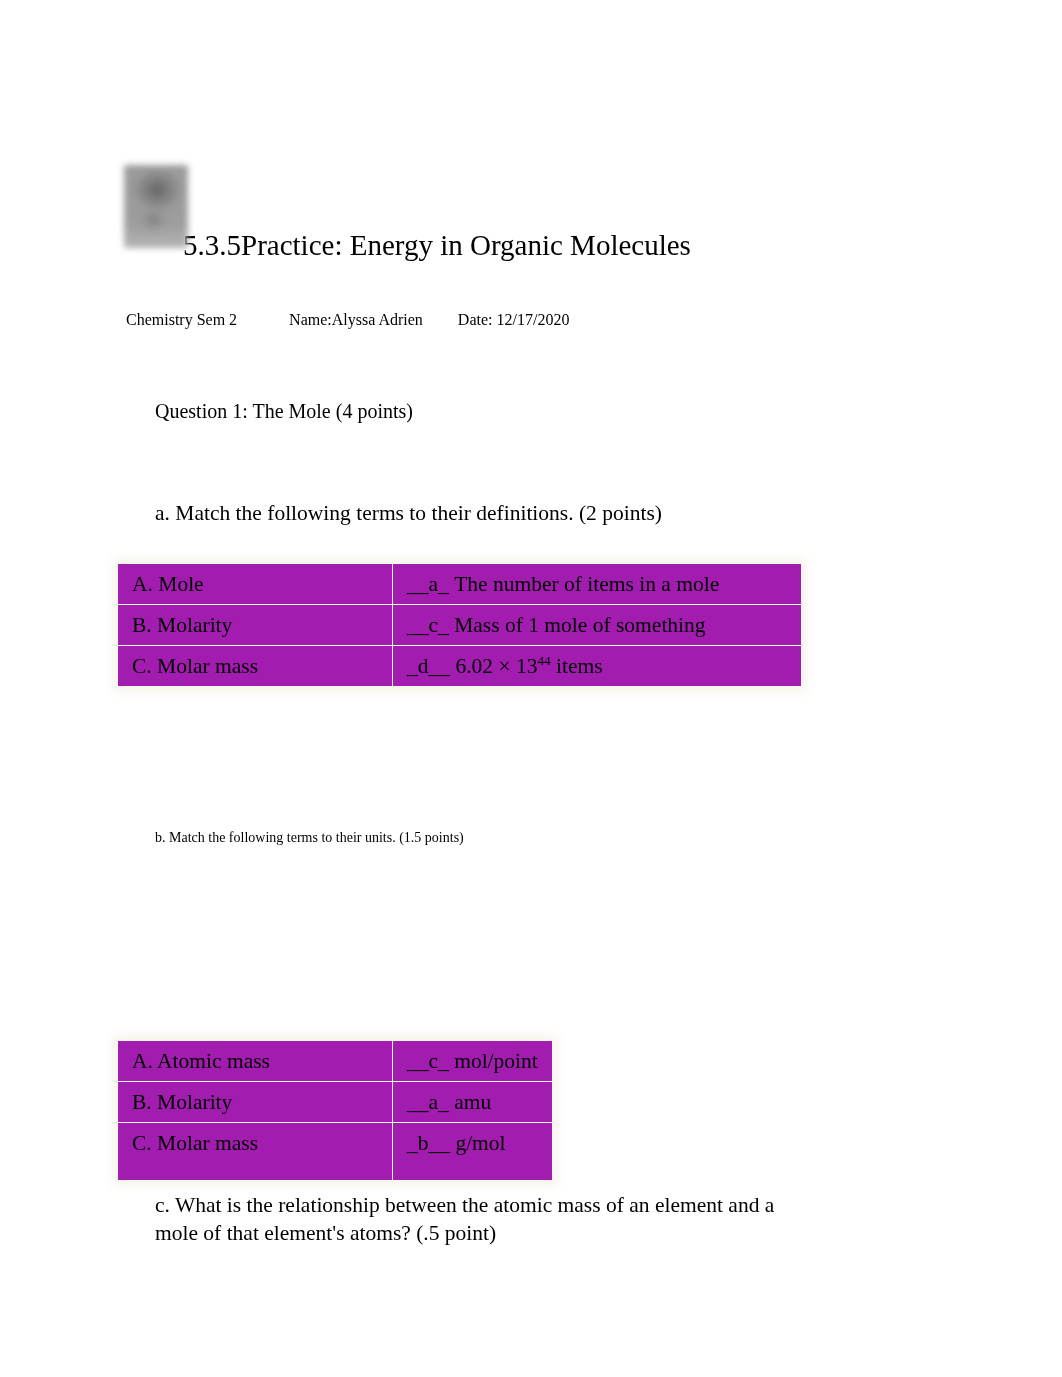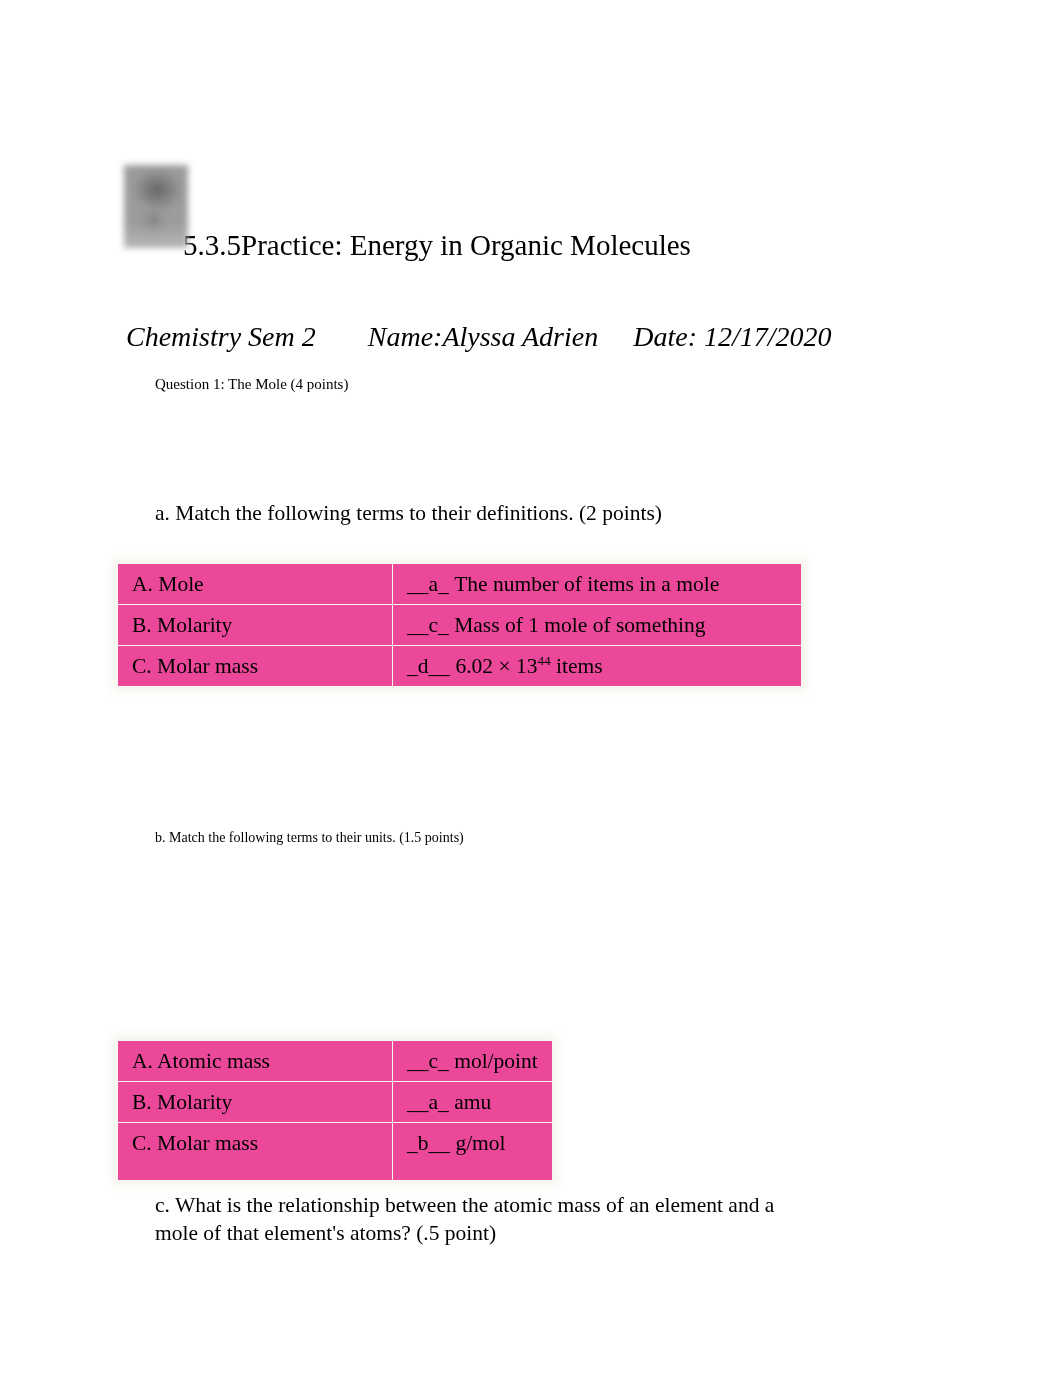--- a/index.html
+++ b/index.html
@@ -50,34 +50,33 @@
     font-size: 29px;
     line-height: 1;
     white-space: nowrap;
     padding-bottom: 2px;
     margin-left: -5px;
   }
 
   .meta-row {
     position: absolute;
     left: 126px;
-    top: 321px;
-    font-size: 28px;
+    top: 311px;
+    font-size: 16px;
     white-space: pre;
-    font-style: italic;
   }
   .meta-gap-1 { display: inline-block; width: 52px; }
   .meta-gap-2 { display: inline-block; width: 35px; }
 
   
   .q-heading {
     position: absolute;
     left: 155px;
-    top: 376px;
-    font-size: 15px;
+    top: 400px;
+    font-size: 20px;
     white-space: nowrap;
   }
   .part-a {
     position: absolute;
     left: 155px;
     top: 501px;
     font-size: 21.5px;
     white-space: nowrap;
   }
   .part-b {
@@ -101,21 +100,21 @@
     position: absolute;
     border-collapse: collapse;
     font-size: 21.5px;
     background: #ffffff;
     box-shadow: 0 0 9px 4px rgba(243,241,232,0.95);
   }
   .match-table td {
     border: 1px solid #f6f5ee;
     padding: 0;
     vertical-align: top;
-    background: #ec4899;
+    background: #a21caf;
   }
   .match-table .cell-inner {
     padding: 8px 14px 7px 14px;
     white-space: nowrap;
   }
   .match-table td.col-left  { width: 274px; }
   .match-table td.col-right { width: 408px; }
 
   #table-one { left: 117px; top: 563px; }
   #table-one td.col-left  { width: 274px; }

